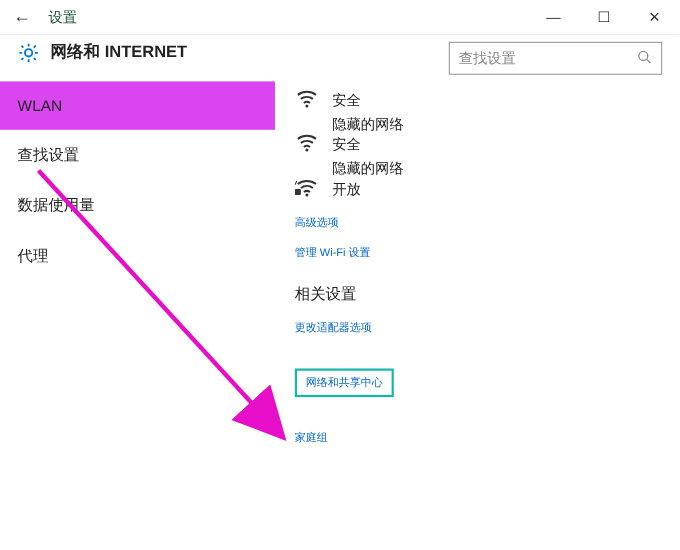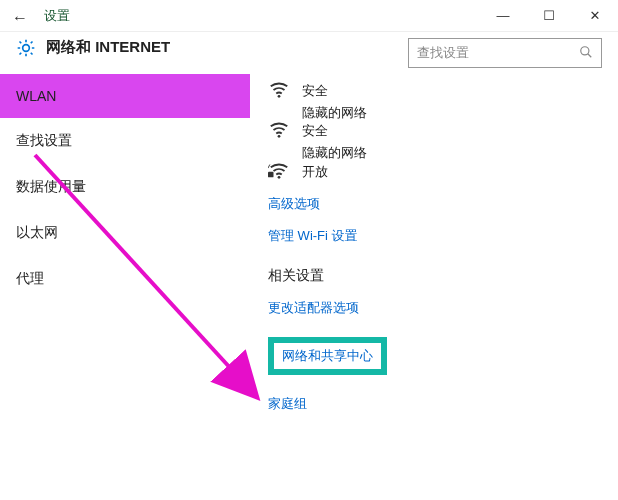--- a/index.html
+++ b/index.html
@@ -15,23 +15,23 @@
 .search-box { width: 194px; height: 30px; border: 1px solid #999; display: flex; align-items: center; padding: 0 8px; color: #888; font-size: 13px; }
 .search-box .ph { flex: 1; }
 .main { display: flex; height: calc(500px - 32px - 42px); }
 .sidebar { width: 250px; background: #fff; }
 .sidebar-item { padding: 14px 16px; font-size: 14px; color: #222; cursor: pointer; }
 .sidebar-item.active { background: #d946ef; }
 .content { flex: 1; padding: 0 18px 18px 18px; overflow: hidden; position: relative; }
 .net-item { display: flex; align-items: flex-end; gap: 12px; margin: 4px 0; }
 .wifi-icon { width: 22px; height: 22px; flex-shrink: 0; }
 .net-text { font-size: 13px; color: #222; line-height: 1.4; }
-.link { color: #0066cc; font-size: 13px; margin: 14px 0; display: block; cursor: pointer; }
+.link { color: #0066cc; font-size: 10px; margin: 14px 0; display: block; cursor: pointer; }
 .section-title { font-size: 14px; color: #222; margin: 22px 0 12px 0; }
-.highlight-box { border: 6px solid #14b8a6; padding: 4px 8px; display: inline-block; margin: 6px 0; }
+.highlight-box { border: 2px solid #14b8a6; padding: 4px 8px; display: inline-block; margin: 16px 0; }
 .highlight-box .link { margin: 0; }
 .arrow-svg { position: absolute; left: 30px; top: 150px; width: 250px; height: 270px; pointer-events: none; z-index: 10; }
 </style>
 </head>
 <body>
 
 <div class="titlebar">
   <span class="back-btn">←</span>
   <span class="title-text">设置</span>
   <div class="win-controls">
@@ -55,21 +55,20 @@
         </svg>
     </span>
   </div>
 </div>
 
 <div class="main">
   <div class="sidebar">
     <div class="sidebar-item active"><span>WLAN</span></div>
     <div class="sidebar-item"><span>查找设置</span></div>
     <div class="sidebar-item"><span>数据使用量</span></div>
-    <div class="sidebar-item"><span>以太网</span></div>
     <div class="sidebar-item"><span>代理</span></div>
   </div>
 
   <div class="content">
     <div class="net-item">
       <svg class="wifi-icon" viewBox="0 0 24 24">
           <path fill="none" stroke="#333" stroke-width="2" d="M3 9a15 15 0 0118 0M6 13a10 10 0 0112 0M9 17a5 5 0 016 0"></path>
           <circle cx="12" cy="20" r="1.5" fill="#333"></circle>
         </svg>
       <div class="net-text">安全</div>

